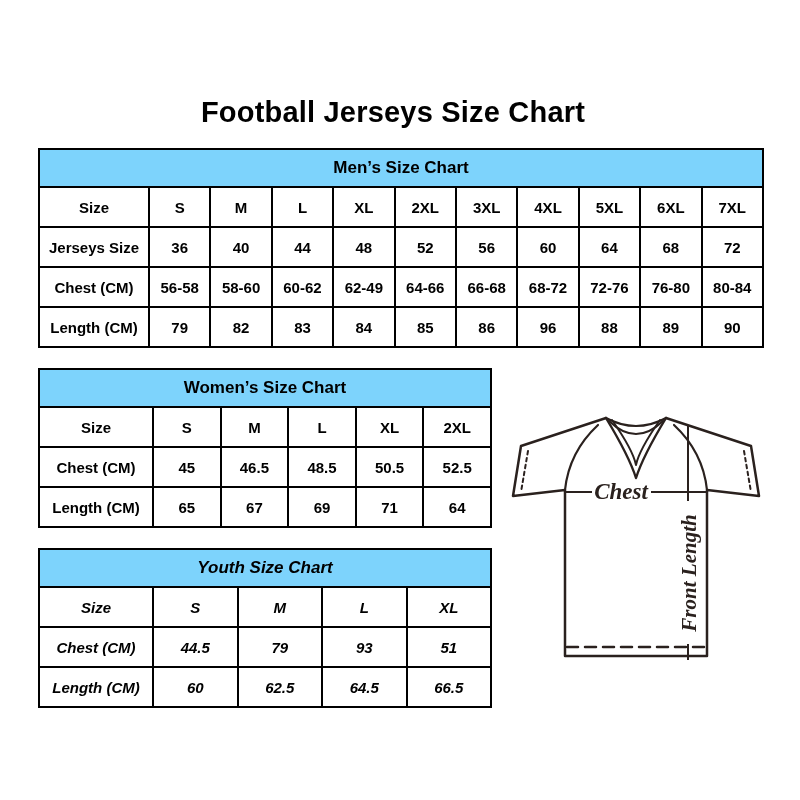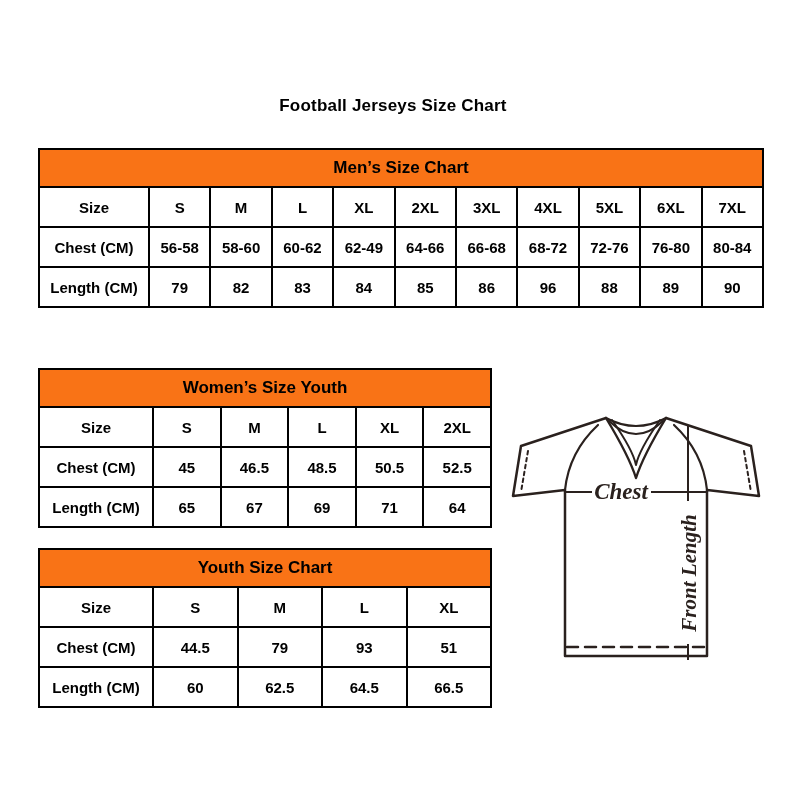--- a/index.html
+++ b/index.html
@@ -8,46 +8,46 @@
     position: relative;
     background: #ffffff;
     font-family: "Liberation Sans", sans-serif;
     color: #000;
     overflow: hidden;
   }
   .page-title {
     position: absolute;
     left: 0; top: 96px; width: 786px;
     text-align: center;
-    font-size: 17px;
+    font-size: 29px;
     font-weight: bold;
     letter-spacing: 0.2px;
   }
   table.size-table {
     position: absolute;
     border-collapse: collapse;
     table-layout: fixed;
   }
   table.size-table td {
     border: 2px solid #000;
     height: 40px;
     text-align: center;
     vertical-align: middle;
     font-weight: bold;
     font-size: 15px;
     padding: 0 2px;
   }
   table.size-table td.thead {
-    background: #f97316;
+    background: #7dd3fc;
     font-size: 17px;
     height: 38px;
   }
   #men-table   { left: 38px; top: 148px; width: 726px; }
   #women-table { left: 38px; top: 368px; width: 454px; }
-  #youth-table { left: 38px; top: 548px; width: 454px; }
+  #youth-table { left: 38px; top: 548px; width: 454px; font-style: italic; }
   .jersey-wrap {
     position: absolute;
     left: 503px; top: 398px;
     width: 285px; height: 295px;
   }
   .chest-text {
     font-family: "Liberation Serif", serif;
     font-style: italic;
     font-weight: bold;
     font-size: 23px;
@@ -89,20 +89,33 @@
         <td>L</td>
         <td>XL</td>
         <td>2XL</td>
         <td>3XL</td>
         <td>4XL</td>
         <td>5XL</td>
         <td>6XL</td>
         <td>7XL</td>
       </tr>
       <tr>
+        <td>Jerseys Size</td>
+        <td>36</td>
+        <td>40</td>
+        <td>44</td>
+        <td>48</td>
+        <td>52</td>
+        <td>56</td>
+        <td>60</td>
+        <td>64</td>
+        <td>68</td>
+        <td>72</td>
+      </tr>
+      <tr>
         <td>Chest (CM)</td>
         <td>56-58</td>
         <td>58-60</td>
         <td>60-62</td>
         <td>62-49</td>
         <td>64-66</td>
         <td>66-68</td>
         <td>68-72</td>
         <td>72-76</td>
         <td>76-80</td>
@@ -128,21 +141,21 @@
     <colgroup>
       <col style="width: 114px;">
       <col>
       <col>
       <col>
       <col>
       <col>
     </colgroup>
     <tbody>
       <tr>
-        <td colspan="6" class="thead">Women’s Size Youth</td>
+        <td colspan="6" class="thead">Women’s Size Chart</td>
       </tr>
       <tr>
         <td>Size</td>
         <td>S</td>
         <td>M</td>
         <td>L</td>
         <td>XL</td>
         <td>2XL</td>
       </tr>
       <tr>

